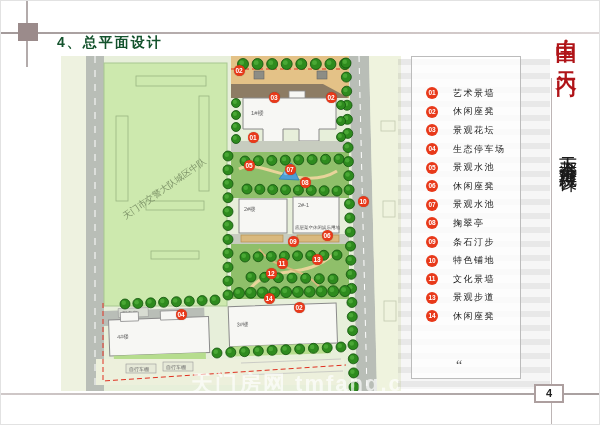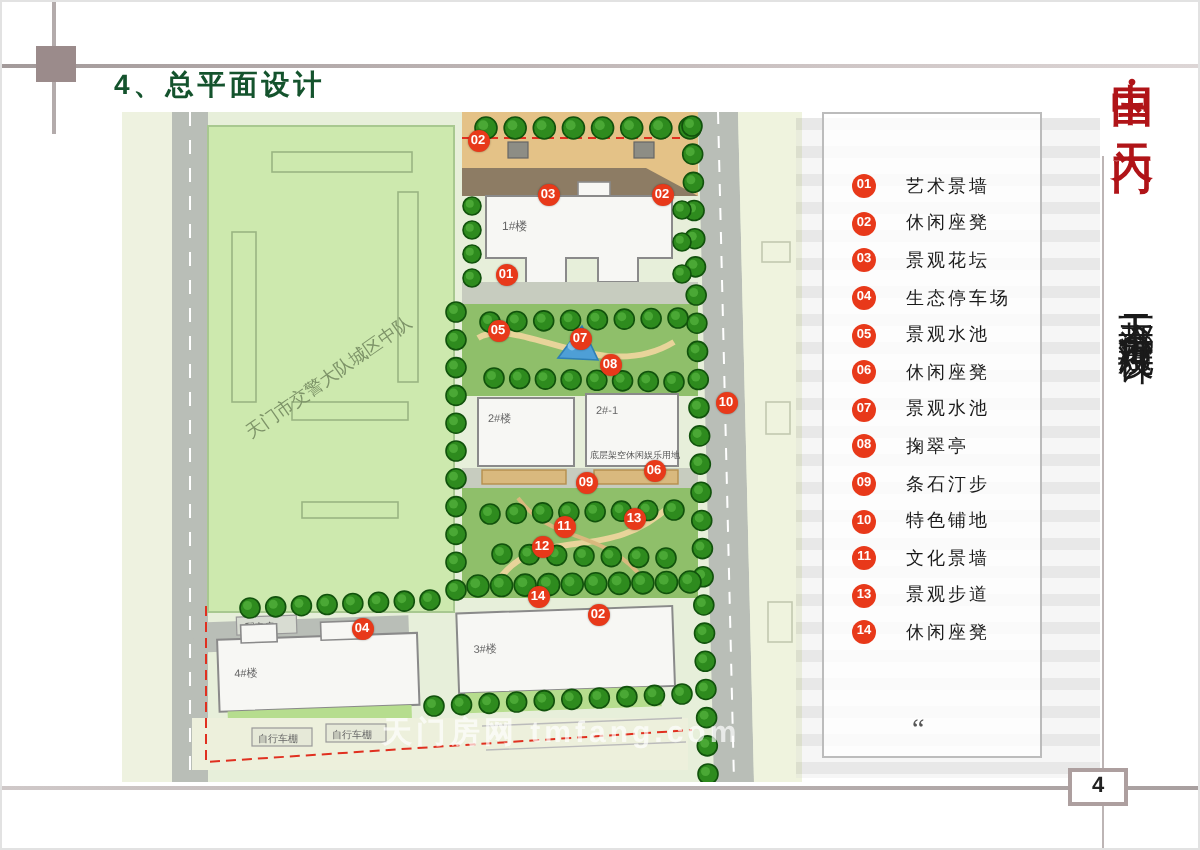--- a/index.html
+++ b/index.html
@@ -14,21 +14,21 @@
               color:#14532d;letter-spacing:2px;}
   
   .plan-wrap{position:absolute;left:60px;top:55px;width:340px;height:335px;}
   .plan-wrap svg{display:block;}
   .tree{fill:#2e8b1e;stroke:#11520c;stroke-width:0.8;}
   .tree-in{fill:#4aa835;stroke:none;}
   .marker-layer{position:absolute;left:0;top:0;width:600px;height:425px;pointer-events:none;}
   .marker{position:absolute;width:11px;height:11px;border-radius:50%;background:#e8391a;
           color:#fff;font-size:6.5px;font-weight:bold;line-height:11px;text-align:center;
           box-shadow:0 0 1px rgba(0,0,0,.4);}
-  .watermark{position:absolute;left:190px;top:356px;font-size:15px;font-weight:bold;
+  .watermark{position:absolute;left:190px;top:368px;font-size:22px;font-weight:bold;
              color:rgba(255,255,255,0.68);letter-spacing:2px;white-space:nowrap;}
   
   .photo-fade{position:absolute;left:397px;top:58px;width:152px;height:330px;opacity:0.22;
       background:
         repeating-linear-gradient(to bottom,#9a9a9a 0 6px,#d8d8d8 6px 14px),
         repeating-linear-gradient(to right,#aaa 0 10px,#e0e0e0 10px 26px);}
   .legend-box{position:absolute;left:410px;top:55px;width:110px;height:323px;
               border:1px solid #bcbcbc;background:rgba(255,255,255,0.78);
               box-sizing:border-box;padding-top:27px;}
   .legend-row{display:flex;align-items:center;height:18.6px;padding-left:14px;}

